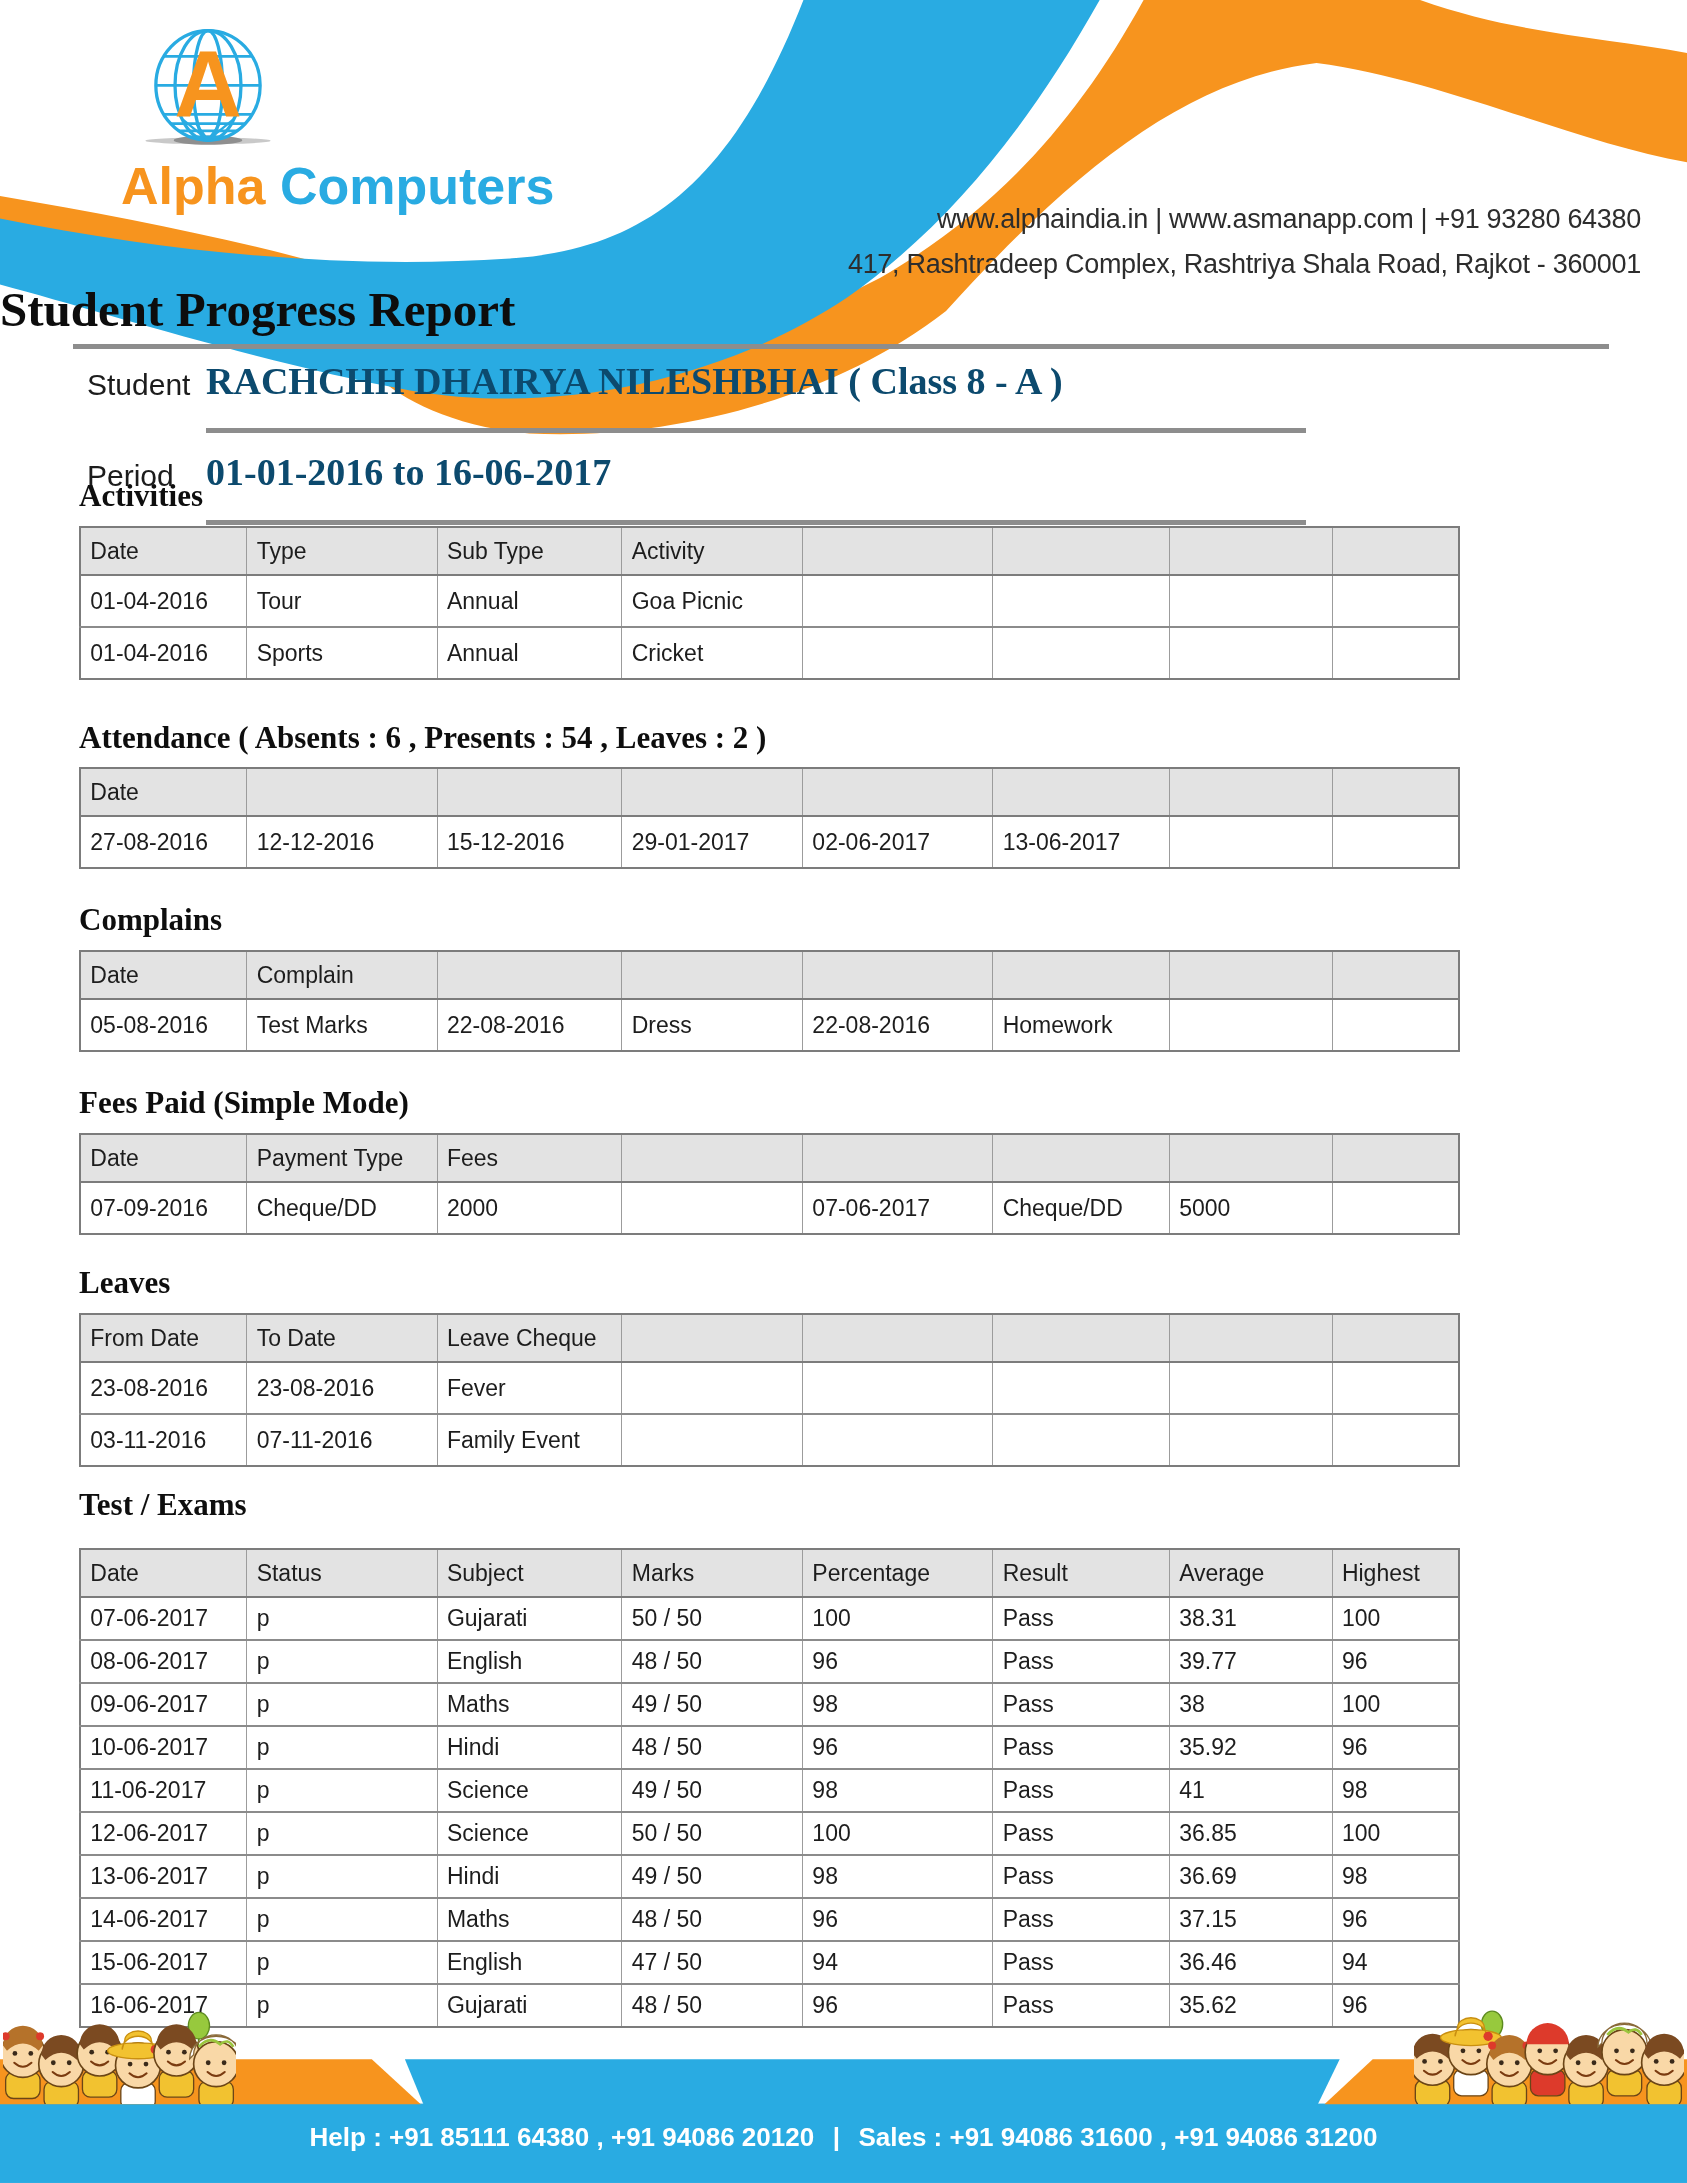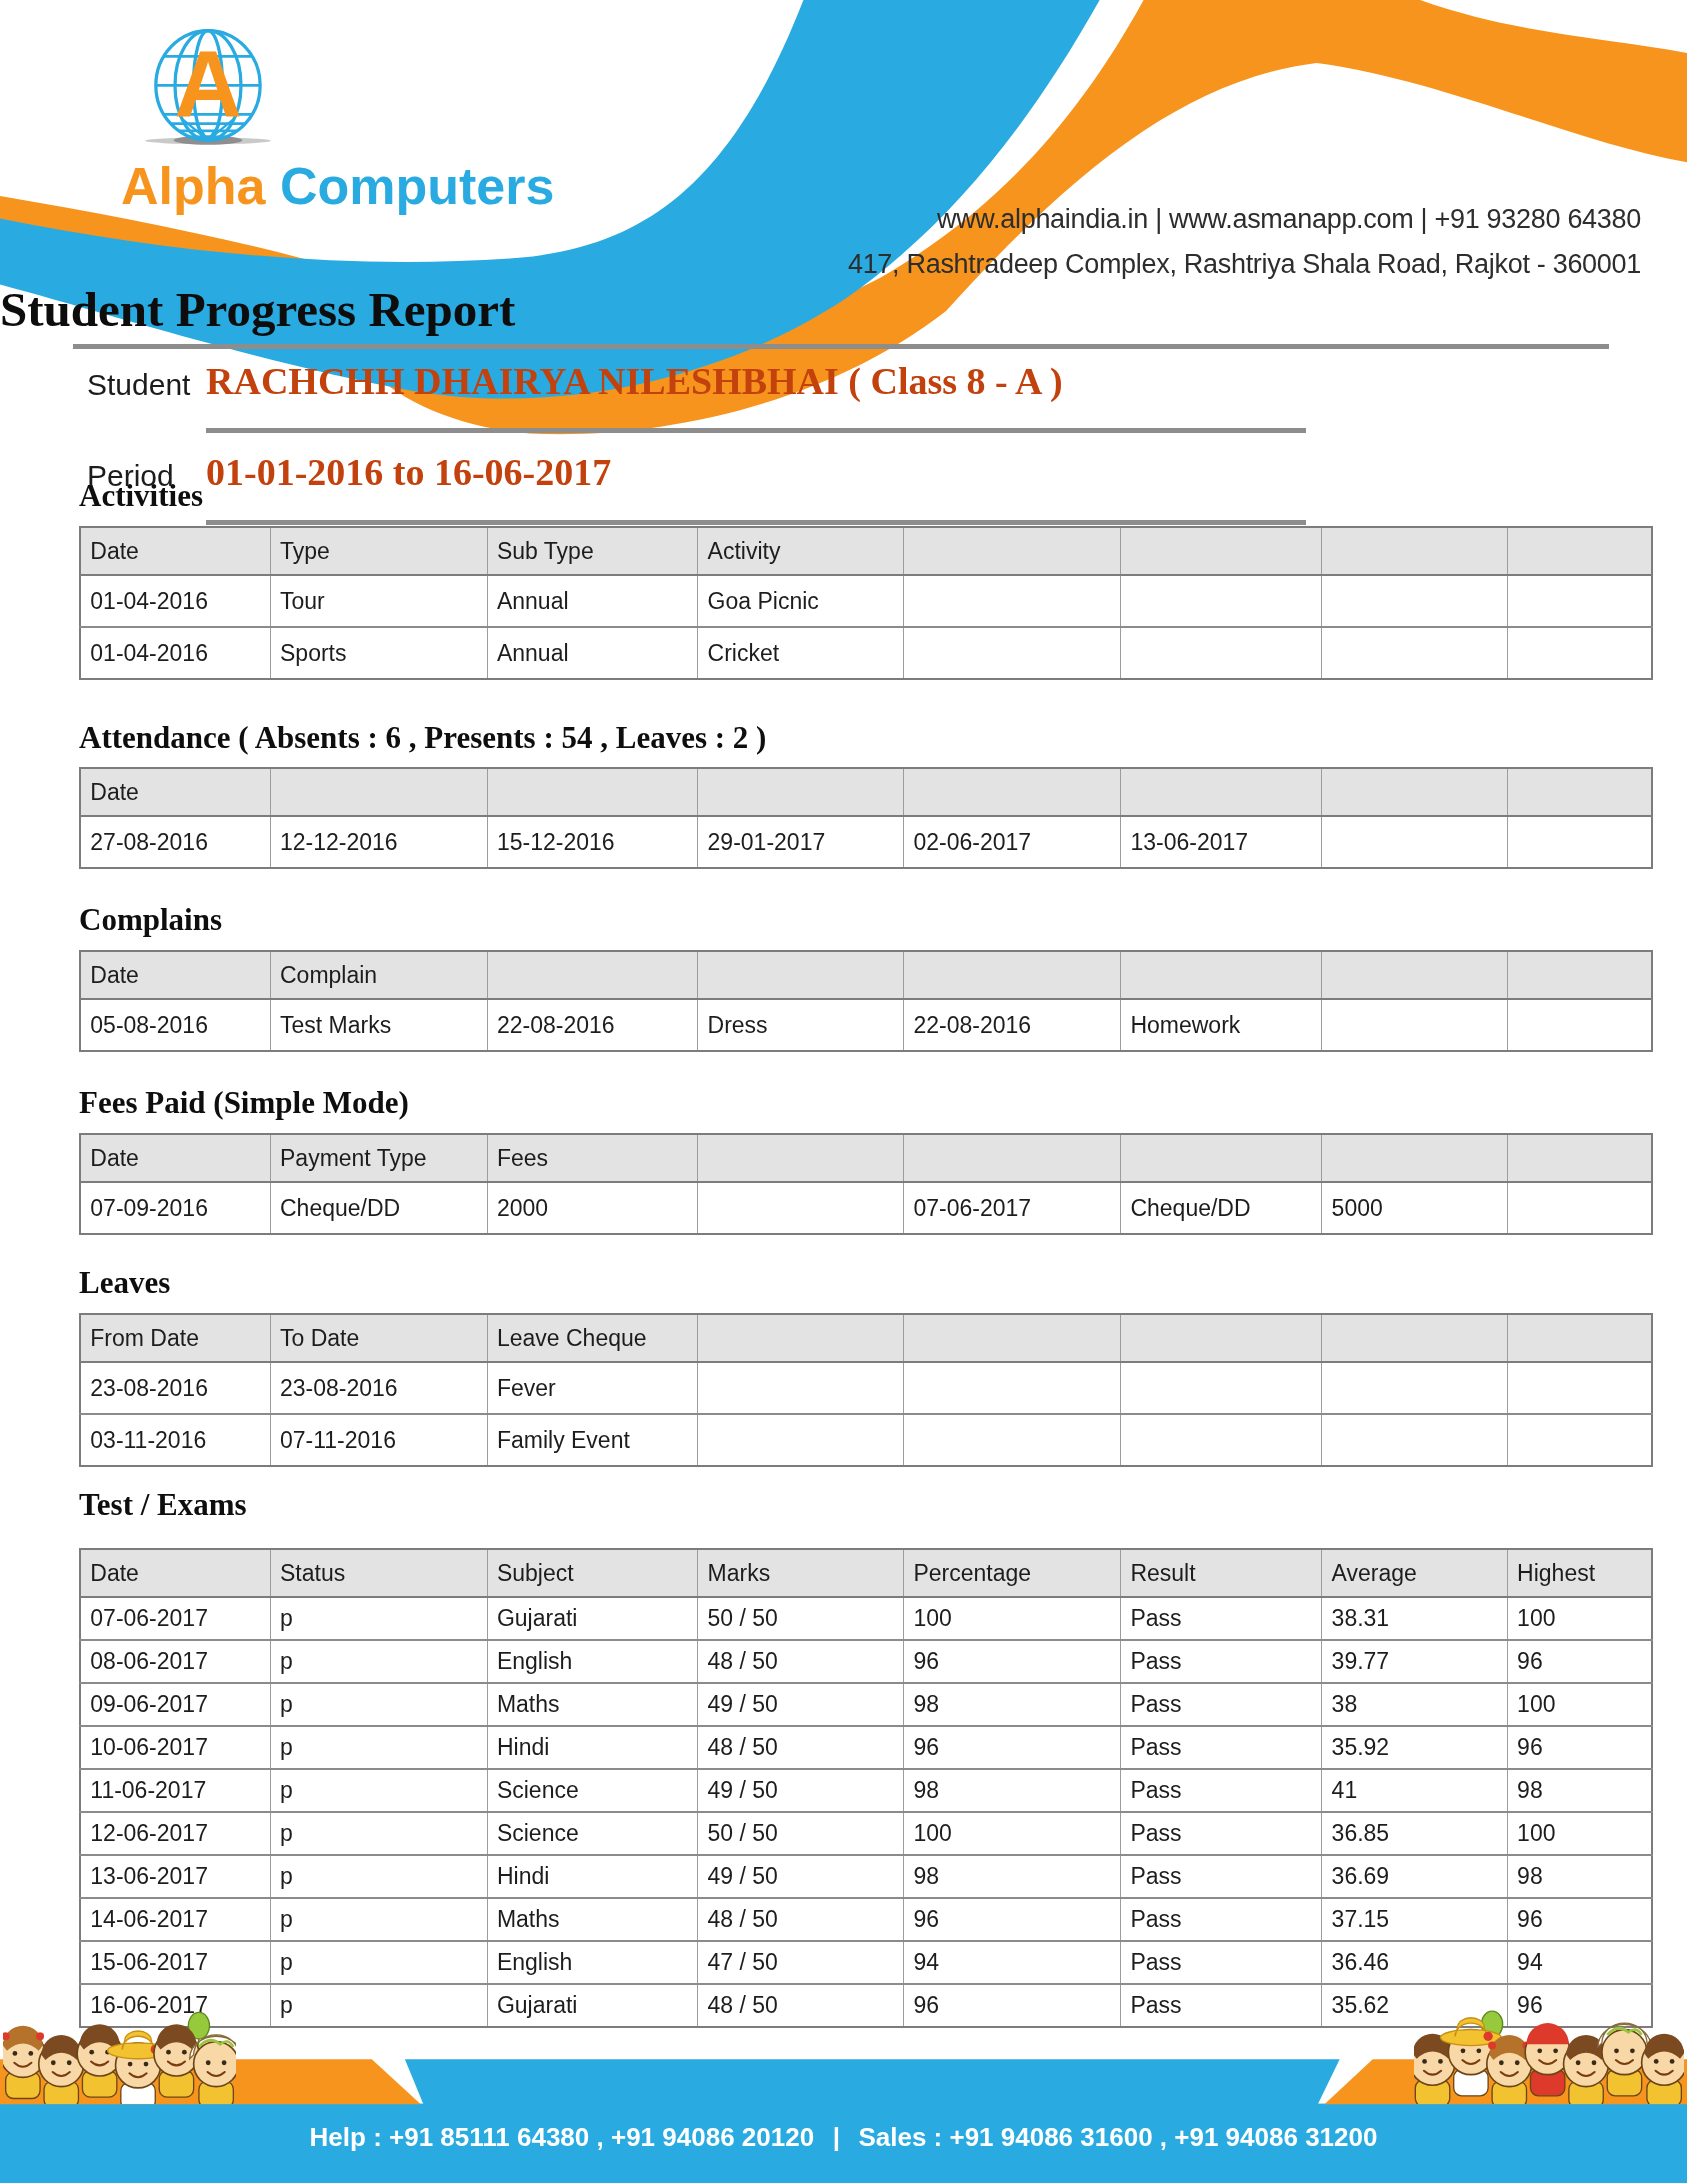--- a/index.html
+++ b/index.html
@@ -21,27 +21,27 @@
 
   .title{position:absolute;left:0;top:281px;width:100%;text-align:left;z-index:2;
          font-family:"Liberation Serif",serif;font-weight:bold;font-size:49px;color:#0d0d0d;}
   .rule{position:absolute;background:#8d8d8d;height:4.6px;z-index:2;}
   #rule-title{left:73px;top:344px;width:1536px;}
   #rule-student{left:206px;top:428px;width:1100px;}
   #rule-period{left:206px;top:520px;width:1100px;}
 
   .f-label{position:absolute;left:87px;font-size:30px;color:#1c1c1c;z-index:2;}
   .f-value{position:absolute;left:206px;font-family:"Liberation Serif",serif;font-weight:bold;
-           font-size:38px;color:#c2410c;z-index:2;white-space:nowrap;}
+           font-size:38px;color:#0c4a6e;z-index:2;white-space:nowrap;}
   #student-label{top:368px;} #student-value{top:359px;}
   #period-label{top:459px;}  #period-value{top:450px;}
 
   .sec-h{position:absolute;left:79px;font-family:"Liberation Serif",serif;font-weight:bold;
          font-size:31px;color:#0e0e0e;z-index:2;white-space:nowrap;}
-  .tbl-wrap{position:absolute;left:79px;width:1574px;z-index:2;}
+  .tbl-wrap{position:absolute;left:79px;width:1381px;z-index:2;}
   table.rpt{width:100%;border-collapse:collapse;table-layout:fixed;font-size:23px;color:#1d1d1d;
             border:2.6px solid #7c7c7c;background:#fff;}
   table.rpt th{background:#e3e3e3;font-weight:normal;text-align:left;padding:0 9.3px;
                border:1.3px solid #9c9c9c;border-bottom:2.6px solid #7c7c7c;height:46px;
                overflow:hidden;white-space:nowrap;}
   table.rpt td{border:1.3px solid #9c9c9c;border-top:2px solid #8b8b8b;padding:0 9.3px;
                overflow:hidden;white-space:nowrap;}
   .t-std td{height:50px;}
   .t-tests td{height:41px;}
 

